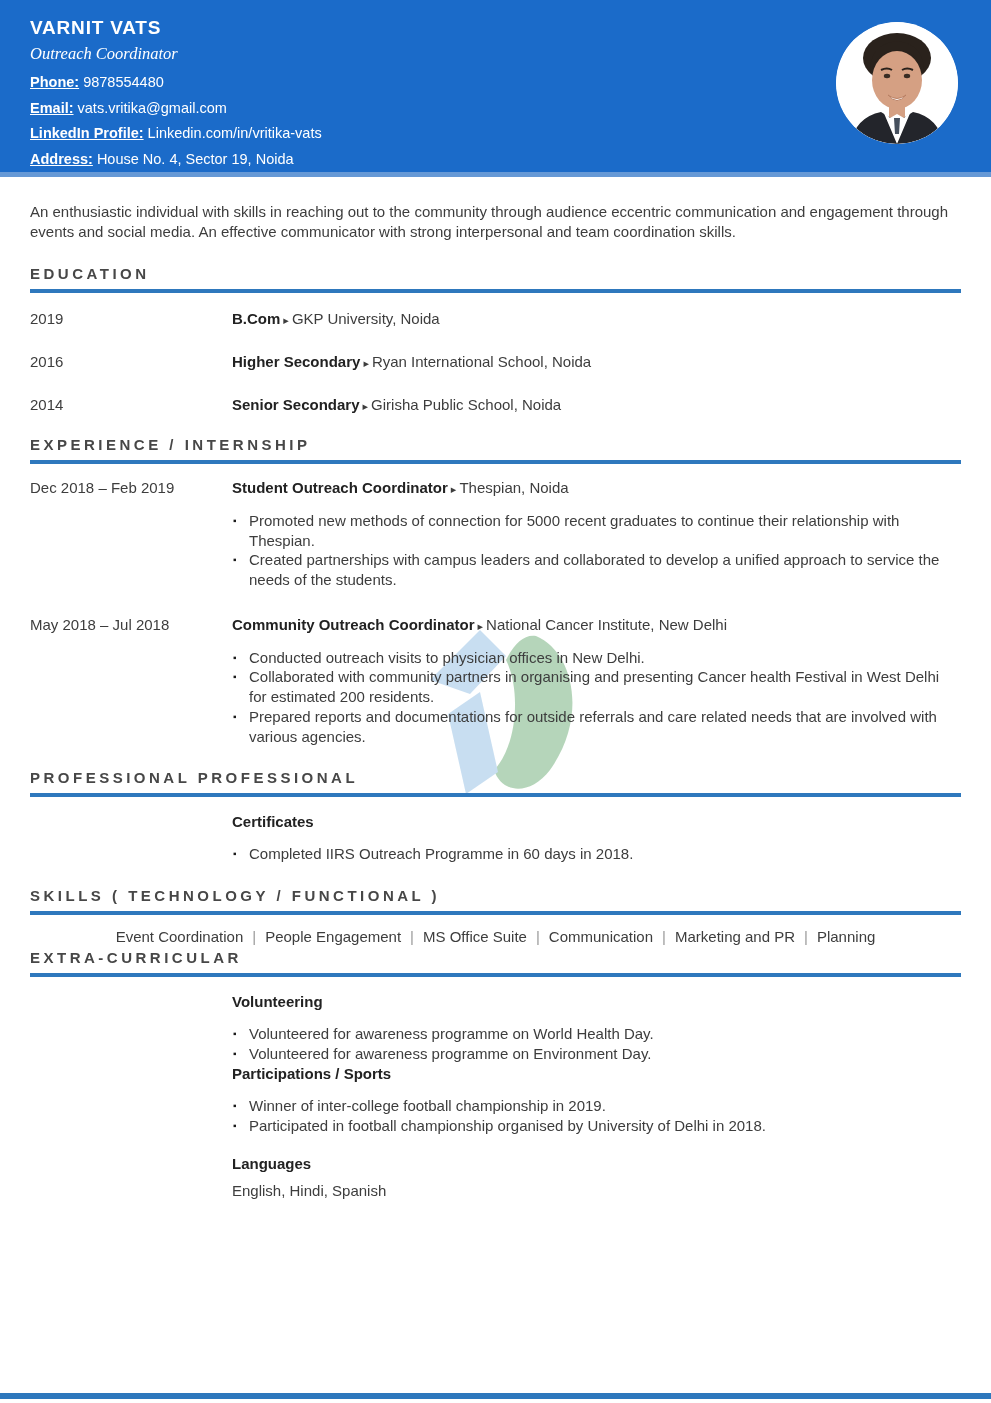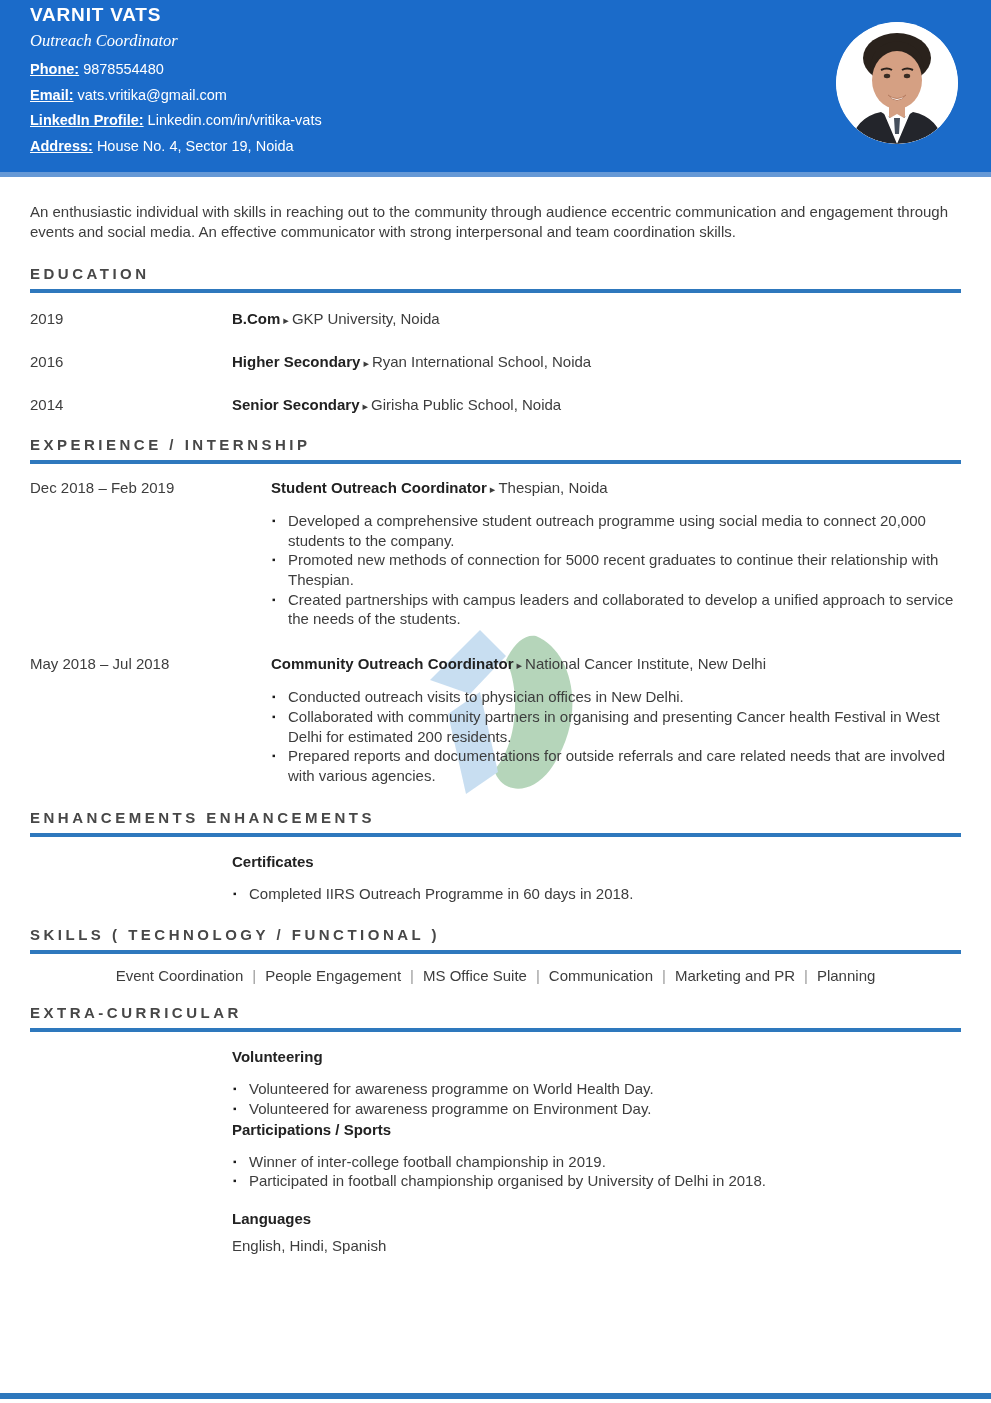--- a/index.html
+++ b/index.html
@@ -1,20 +1,20 @@
 <!DOCTYPE html>
 <html><head>
 <meta charset="utf-8">
 <style>
   * { margin:0; padding:0; box-sizing:border-box; }
   body { font-family:"Liberation Sans","DejaVu Sans",sans-serif; background:#fff; }
   .page { position:relative; width:991px; height:1403px; background:#ffffff; overflow:hidden; }
 
   
-  .header { position:relative; background:#1b6bc9; height:177px; padding:4px 30px 0 30px;
+  .header { position:relative; background:#1b6bc9; height:177px; padding:17px 30px 0 30px;
             border-bottom:5px solid #6699d6; z-index:2; }
   .name { color:#ffffff; font-size:19px; font-weight:bold; letter-spacing:.8px; }
   .job-title { color:#ffffff; font-family:"Liberation Serif","DejaVu Serif",serif;
                font-style:italic; font-size:16.5px; margin:5px 0 6px 0; }
   .contact-line { color:#ffffff; font-size:14.5px; line-height:25.5px; }
   .contact-line b { font-weight:bold;text-decoration:underline; }
   .photo-wrap { position:absolute; top:22px; right:33px; width:122px; height:122px;
                 border-radius:50%; overflow:hidden; background:#ffffff; }
 
   
@@ -29,21 +29,21 @@
   
   .section-heading { margin-top:23px; font-size:15px; font-weight:bold; letter-spacing:3.5px;
                      color:#474747; }
   .rule { height:4px; background:#2e78bd; margin-top:7px; }
 
   .edu-row { display:flex; margin-top:17px; font-size:15px; color:#3d3d3d; }
   .date-col { width:202px; flex:0 0 202px; }
   .sep { color:#3d3d3d; font-size:11px; padding:0 3px; }
   .entry-title b { color:#222; }
 
-  .exp-entry { display:flex; font-size:15px; color:#3d3d3d;gap:39px; }
+  .exp-entry { display:flex; font-size:15px; color:#3d3d3d; }
   .exp-entry.first { margin-top:15px; }
   .exp-entry.next { margin-top:26px; }
   .exp-body { flex:1; }
 
   ul.bullets { list-style:none; margin-top:15px; }
   ul.bullets li { position:relative; padding-left:17px; font-size:15px; line-height:19.7px;
                   color:#3d3d3d; max-width:725px; }
   ul.bullets li::before { content:"▪"; position:absolute; left:1px; top:0px; font-size:10px; color:#1c1c1c; }
 
   .indent-col { margin-left:202px; }
@@ -124,58 +124,57 @@
     </div>
 
     <div class="section-heading">EXPERIENCE / INTERNSHIP</div>
     <div class="rule"></div>
 
     <div class="exp-entry first">
       <div class="date-col">Dec 2018 – Feb 2019</div>
       <div class="exp-body">
         <div class="entry-title"><b>Student Outreach Coordinator</b><span class="sep">▸</span><span>Thespian, Noida</span></div>
         <ul class="bullets">
-          <li>Developed a comprehensive student outreach programme using social media to connect 20,000 students to the company.</li>
           <li>Promoted new methods of connection for 5000 recent graduates to continue their relationship with Thespian.</li>
           <li>Created partnerships with campus leaders and collaborated to develop a unified approach to service the needs of the students.</li>
         </ul>
       </div>
     </div>
 
     <div class="exp-entry next">
       <div class="date-col">May 2018 – Jul 2018</div>
       <div class="exp-body">
         <div class="entry-title"><b>Community Outreach Coordinator</b><span class="sep">▸</span><span>National Cancer Institute, New Delhi</span></div>
         <ul class="bullets">
           <li>Conducted outreach visits to physician offices in New Delhi.</li>
           <li>Collaborated with community partners in organising and presenting Cancer health Festival in West Delhi for estimated 200 residents.</li>
           <li>Prepared reports and documentations for outside referrals and care related needs that are involved with various agencies.</li>
         </ul>
       </div>
     </div>
 
-    <div class="section-heading">ENHANCEMENTS ENHANCEMENTS</div>
+    <div class="section-heading">PROFESSIONAL PROFESSIONAL</div>
     <div class="rule"></div>
 
     <div class="indent-col">
       <div class="group">
         <div class="group-title">Certificates</div>
         <ul class="bullets">
           <li>Completed IIRS Outreach Programme in 60 days in 2018.</li>
         </ul>
       </div>
     </div>
 
     <div class="section-heading">SKILLS ( TECHNOLOGY / FUNCTIONAL )</div>
     <div class="rule"></div>
     <div class="skills-line">
       <span>Event Coordination</span><span class="divider">|</span><span>People Engagement</span><span class="divider">|</span><span>MS Office Suite</span><span class="divider">|</span><span>Communication</span><span class="divider">|</span><span>Marketing and PR</span><span class="divider">|</span><span>Planning</span>
     </div>
 
-    <div class="section-heading" style="margin-top:20px">EXTRA-CURRICULAR</div>
+    <div class="section-heading" style="margin-top:4px">EXTRA-CURRICULAR</div>
     <div class="rule"></div>
 
     <div class="indent-col">
       <div class="group">
         <div class="group-title">Volunteering</div>
         <ul class="bullets">
           <li>Volunteered for awareness programme on World Health Day.</li>
           <li>Volunteered for awareness programme on Environment Day.</li>
         </ul>
       </div>

